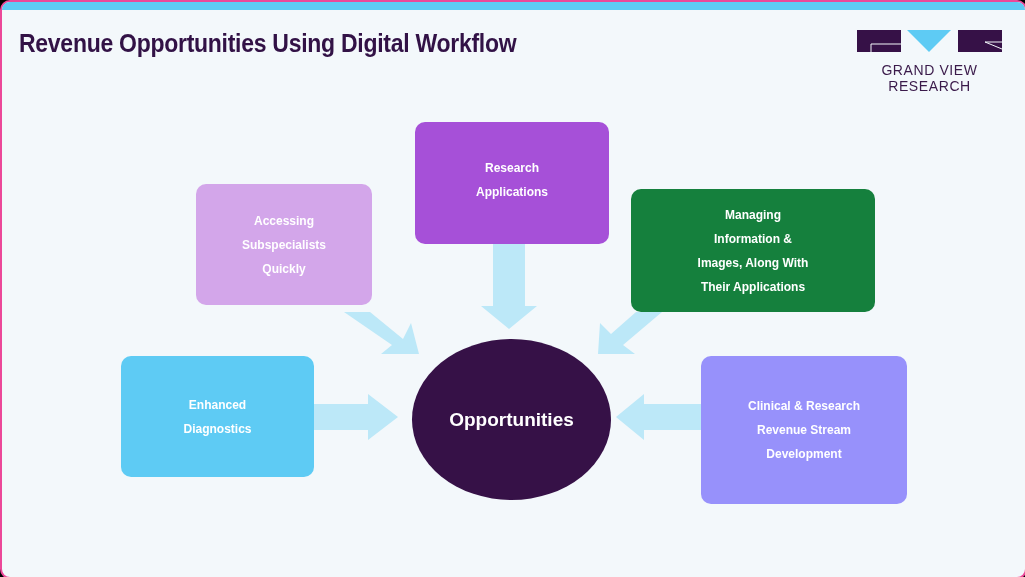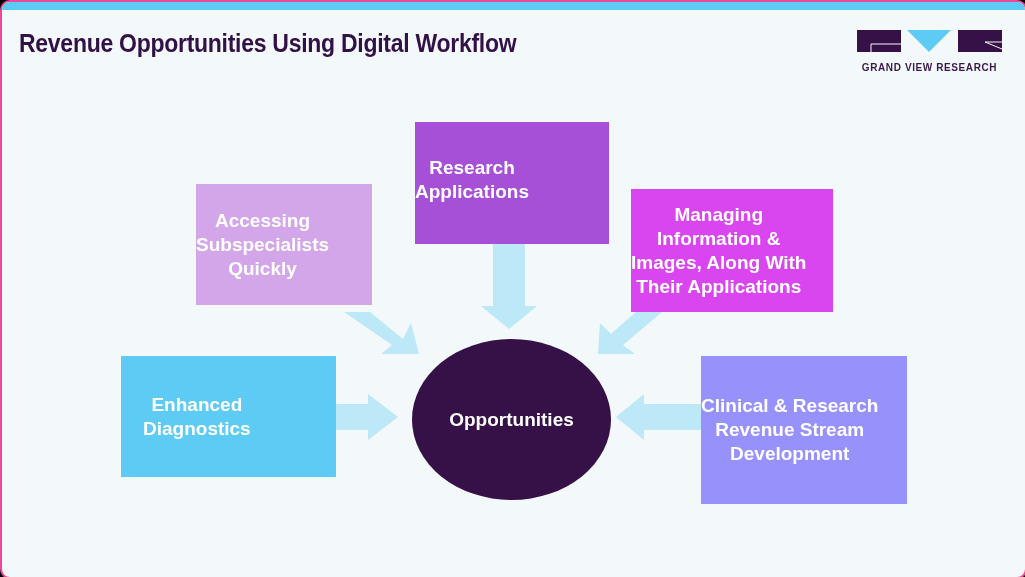--- a/index.html
+++ b/index.html
@@ -1,22 +1,22 @@
 <!DOCTYPE html>
 <html><head>
   <meta charset="utf-8">
   <style>
     html, body { margin:0; padding:0; }
     body { width:1025px; height:577px; background:#000; position:relative; overflow:hidden; font-family:"Liberation Sans", sans-serif; }
     .frame { position:absolute; left:0; top:0; width:1023px; height:575px; background:#f3f8fb; border-radius:10px; border:2px solid #ec4899; overflow:hidden; }
     .topbar { position:absolute; left:0; top:0; width:100%; height:8px; background:#5ecbf4; }
     .title { position:absolute; left:17px; top:27px; font-size:25px; font-weight:bold; color:#321246; letter-spacing:-0.3px; transform:scaleX(0.92); transform-origin:left; }
     .logo { position:absolute; left:855px; top:28px; width:145px; height:46px; }
-    .logo-text { position:absolute; left:0; top:32px; width:145px; font-size:10px; font-weight:bold; color:#3a1a4a; letter-spacing:0.6px; text-align:center; }
-    .box { position:absolute; border-radius:0; color:#fff; font-size:19px; font-weight:bold; display:flex; align-items:center; justify-content:flex-start; text-align:center; line-height:24px; white-space:pre-line; }
+    .logo-text { position:absolute; left:0; top:32px; width:145px; font-size:14px; font-weight:normal; color:#3a1a4a; letter-spacing:0.6px; text-align:center; }
+    .box { position:absolute; border-radius:10px; color:#fff; font-size:12px; font-weight:bold; display:flex; align-items:center; justify-content:center; text-align:center; line-height:24px; white-space:pre-line; }
     .ellipse { position:absolute; left:410px; top:337px; width:199px; height:161px; border-radius:50%; background:#361147; color:#fff; font-size:19px; font-weight:bold; display:flex; align-items:center; justify-content:center; }
     svg.arrows { position:absolute; left:0; top:0; }
   </style>
 </head>
 <body>
 
 <div class="frame">
   <div class="topbar"></div>
   <div class="title">Revenue Opportunities Using Digital Workflow</div>
 
@@ -41,37 +41,37 @@
     <polygon points="700,402 642,402 642,392 614,415 642,438 642,428 700,428" fill="#bce8f8"></polygon>
 
     <polygon points="491,242 523,242 523,304 535,304 507,327 479,304 491,304" fill="#bce8f8"></polygon>
 
     <polygon points="345,310 365,310 408,343 418,333 418,353 378,353 388,353 378,353 378,353" fill="none"></polygon>
     <polygon points="342,310 368,310 401,337 409,321 417,352 379,352 390,343" fill="#bce8f8"></polygon>
 
     <polygon points="660,310 634,310 609,332 598,321 596,352 633,352 621,343" fill="#bce8f8"></polygon>
   </svg>
 
-  <div class="box" style="left:119px; top:354px; width:193px; height:121px; background:#5ecbf4;padding-left:22px;">
+  <div class="box" style="left:119px; top:354px; width:193px; height:121px; background:#5ecbf4;">
     <span>Enhanced
 Diagnostics</span>
   </div>
 
   <div class="box" style="left:194px; top:182px; width:176px; height:121px; background:#d3a6ea;">
     <span>Accessing
 Subspecialists
 Quickly</span>
   </div>
 
   <div class="box" style="left:413px; top:120px; width:194px; height:122px; background:#a650d8; align-items:flex-start; padding-top:34px; box-sizing:border-box;">
     <span>Research
 Applications</span>
   </div>
 
-  <div class="box" style="left:629px; top:187px; width:202px; height:123px; background:#d946ef;">
+  <div class="box" style="left:629px; top:187px; width:244px; height:123px; background:#15803d;">
     <span>Managing
 Information &amp;
 Images, Along With
 Their Applications</span>
   </div>
 
   <div class="box" style="left:699px; top:354px; width:206px; height:148px; background:#9791fb;">
     <span>Clinical &amp; Research
 Revenue Stream
 Development</span>

